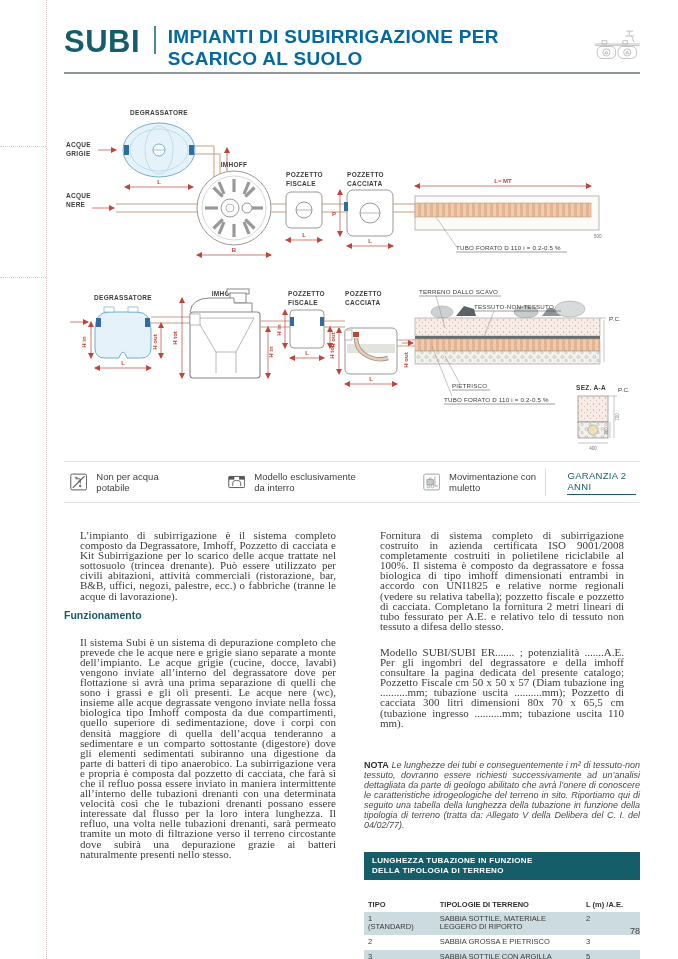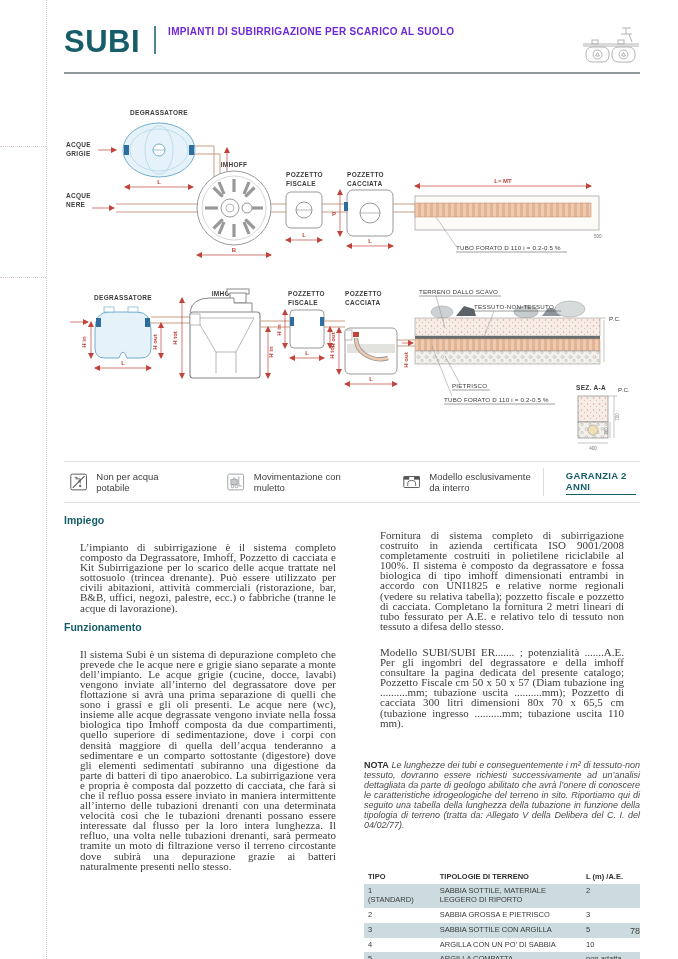--- a/index.html
+++ b/index.html
@@ -7,21 +7,21 @@
     width:678px;height:959px;background:#ffffff;position:relative;overflow:hidden;
     font-family:"Liberation Sans",sans-serif;color:#3d3d3d;
   }
   .fold-line{position:absolute;left:46px;top:0;bottom:0;border-left:1px dotted #e0caca;}
   .crop-mark{position:absolute;left:0;width:46px;border-top:1px dotted #e0caca;}
 
   
   .hdr{position:absolute;left:64px;top:26px;width:576px;height:42px;display:flex;}
   .brand{font-size:31px;font-weight:800;color:#155e69;letter-spacing:.5px;line-height:1;}
   .hdr-sep{width:2px;height:28px;background:#4b8691;margin:0 12px 0 14px;}
-  .hdr-title{font-size:10px;font-weight:700;color:#6d28d9;letter-spacing:.3px;}
+  .hdr-title{font-size:19px;font-weight:700;color:#0369a1;letter-spacing:.3px;}
   .hdr-icon{margin-left:auto;margin-top:-4px;}
   .hdr-rule{position:absolute;left:64px;top:72px;width:576px;border-top:2px solid #8f979a;}
 
   
   .diagram{position:absolute;left:64px;top:90px;width:576px;height:368px;}
   .dlab{font:700 6.5px "Liberation Sans",sans-serif;fill:#3d3d3d;letter-spacing:.3px;}
   .dlab2{font:400 6.2px "Liberation Sans",sans-serif;fill:#3d3d3d;letter-spacing:.2px;}
   .dred{font:700 6px "Liberation Sans",sans-serif;fill:#c0443a;}
   .dsmall{font:400 4.5px "Liberation Sans",sans-serif;fill:#777;}
   .dim{stroke:#c0443a;stroke-width:.7;}
@@ -31,21 +31,21 @@
 
   
   .features{position:absolute;left:64px;top:461px;width:576px;height:40px;
     border-top:1px solid #e3e3e3;border-bottom:1px solid #e3e3e3;
     display:flex;align-items:center;}
   .feature{display:flex;align-items:center;gap:9px;}
   .feature + .feature{margin-left:54px;}
   .feature:first-child{margin-left:6px;}
   .feat-label{font-size:9.5px;color:#3f3f3f;}
   .feat-divider{width:1px;height:28px;background:#dcdcdc;margin-left:auto;margin-right:22px;}
-  .warranty{color:#155e69;font-weight:700;font-size:9.5px;letter-spacing:.3px;
+  .warranty{color:#155e69;font-weight:400;font-size:9.5px;letter-spacing:.3px;
     border-bottom:1.5px solid #155e69;padding-bottom:2px;margin-right:4px;cursor:pointer;}
 
   
   .col-left{position:absolute;left:64px;top:514px;width:288px;}
   .col-right{position:absolute;left:364px;top:514px;width:276px;}
   .sec-h{color:#155e69;font-size:10.5px;font-weight:700;margin:0 0 2px 0;}
   .body{font-size:11px;line-height:10.1px;text-align:justify;color:#3d3d3d;margin:16px;font-family:Liberation Serif, serif;}
   .gap-sm{margin-bottom:8px;}
   .nota{margin-top:32px;font-size:9px;line-height:10.1px;text-align:justify;color:#4a4a4a;}
   .nota b{font-style:normal;color:#2f2f2f;}
@@ -313,58 +313,59 @@
             <path d="M13,10 v3"></path>
             <path d="M9,7 v-2 h-3"></path>
           <circle cx="13" cy="16" r="1" fill="#555"></circle>
         </g>
         <line x1="3.5" y1="18.5" x2="18.5" y2="3.5" stroke="#555" stroke-width="1.4"></line>
       </svg>
       <span class="feat-label">Non per acqua potabile</span>
     </div>
     <div class="feature">
       <svg width="22" height="22" viewBox="0 0 22 22">
+        <rect x="1" y="4" width="20" height="14" rx="1" fill="none" stroke="#555" stroke-width="1.2"></rect>
+        <rect x="1" y="4" width="7" height="4" fill="#555"></rect>
+        <rect x="14" y="4" width="7" height="4" fill="#555"></rect>
+        <path d="M6,16 v-4 q0,-3 5,-3 q5,0 5,3 v4" fill="none" stroke="#555" stroke-width="1.1"></path>
+      </svg>
+      <span class="feat-label">Modello esclusivamente da interro</span>
+    </div>
+    <div class="feature">
+      <svg width="22" height="22" viewBox="0 0 22 22">
         <rect x="1" y="1" width="20" height="20" rx="2" fill="none" stroke="#9aa0a4" stroke-width="1.2"></rect>
         <g stroke="#9aa0a4" stroke-width="1.1" fill="none">
           <line x1="15" y1="4" x2="15" y2="16"></line>
             <line x1="15" y1="16" x2="19" y2="16"></line>
           <rect x="5" y="8" width="8" height="6" fill="#c6cbce"></rect>
           <circle cx="7" cy="16.5" r="1.8"></circle>
             <circle cx="12" cy="16.5" r="1.8"></circle>
           <path d="M8,8 v-2 h3"></path>
         </g>
       </svg>
       <span class="feat-label">Movimentazione con muletto</span>
     </div>
-    <div class="feature">
-      <svg width="22" height="22" viewBox="0 0 22 22">
-        <rect x="1" y="4" width="20" height="14" rx="1" fill="none" stroke="#555" stroke-width="1.2"></rect>
-        <rect x="1" y="4" width="7" height="4" fill="#555"></rect>
-        <rect x="14" y="4" width="7" height="4" fill="#555"></rect>
-        <path d="M6,16 v-4 q0,-3 5,-3 q5,0 5,3 v4" fill="none" stroke="#555" stroke-width="1.1"></path>
-      </svg>
-      <span class="feat-label">Modello esclusivamente da interro</span>
-    </div>
     <div class="feat-divider"></div>
     <span class="warranty">GARANZIA 2 ANNI</span>
   </div>
 
   <div class="col-left">
-    <h3 class="sec-h">Impiego</h3>
     <p class="body gap-sm">L’impianto di subirrigazione è il sistema completo composto da Degrassatore, Imhoff, Pozzetto di cacciata e Kit Subirrigazione per lo scarico delle acque trattate nel sottosuolo (trincea drenante). Può essere utilizzato per civili abitazioni, attività commerciali (ristorazione, bar, B&amp;B, uffici, negozi, palestre, ecc.) o fabbriche (tranne le acque di lavorazione).</p>
     <h3 class="sec-h">Funzionamento</h3>
     <p class="body">Il sistema Subi è un sistema di depurazione completo che prevede che le acque nere e grigie siano separate a monte dell’impianto. Le acque grigie (cucine, docce, lavabi) vengono inviate all’interno del degrassatore dove per flottazione si avrà una prima separazione di quelli che sono i grassi e gli oli presenti. Le acque nere (wc), insieme alle acque degrassate vengono inviate nella fossa biologica tipo Imhoff composta da due compartimenti, quello superiore di sedimentazione, dove i corpi con densità maggiore di quella dell’acqua tenderanno a sedimentare e un comparto sottostante (digestore) dove gli elementi sedimentati subiranno una digestione da parte di batteri di tipo anaerobico. La subirrigazione vera e propria è composta dal pozzetto di cacciata, che farà sì che il refluo possa essere inviato in maniera intermittente all’interno delle tubazioni drenanti con una determinata velocità così che le tubazioni drenanti possano essere interessate dal flusso per la loro intera lunghezza. Il refluo, una volta nelle tubazioni drenanti, sarà permeato tramite un moto di filtrazione verso il terreno circostante dove subirà una depurazione grazie ai batteri naturalmente presenti nello stesso.</p>
   </div>
 
   <div class="col-right">
     <p class="body">Fornitura di sistema completo di subirrigazione costruito in azienda certificata ISO 9001/2008 completamente costruiti in polietilene riciclabile al 100%. Il sistema è composto da degrassatore e fossa biologica di tipo imhoff dimensionati entrambi in accordo con UNI1825 e relative norme regionali (vedere su relativa tabella); pozzetto fiscale e pozzetto di cacciata. Completano la fornitura 2 metri lineari di tubo fessurato per A.E. e relativo telo di tessuto non tessuto a difesa dello stesso.</p>
     <p class="body">Modello SUBI/SUBI ER....... ; potenzialità .......A.E. Per gli ingombri del degrassatore e della imhoff consultare la pagina dedicata del presente catalogo; Pozzetto Fiscale cm 50 x 50 x 57 (Diam tubazione ing ..........mm; tubazione uscita ..........mm); Pozzetto di cacciata 300 litri dimensioni 80x 70 x 65,5 cm (tubazione ingresso ..........mm; tubazione uscita 110 mm).</p>
     <p class="nota"><b>NOTA</b>&nbsp;<i>Le lunghezze dei tubi e conseguentemente i m² di tessuto-non tessuto, dovranno essere richiesti successivamente ad un’analisi dettagliata da parte di geologo abilitato che avrà l’onere di conoscere le caratteristiche idrogeologiche del terreno in sito. Riportiamo qui di seguito una tabella della lunghezza della tubazione in funzione della tipologia di terreno (tratta da: Allegato V della Delibera del C. I. del 04/02/77).</i></p>
 
     <div class="tbl-wrap">
+      <div class="tbl-title">LUNGHEZZA TUBAZIONE IN FUNZIONE
+DELLA TIPOLOGIA DI TERRENO</div>
       <table>
         <colgroup>
             <col class="c1">
             <col class="c2">
             <col class="c3">
           </colgroup>
         <thead>
           <tr>
             <th>TIPO</th>
             <th>TIPOLOGIE DI TERRENO</th>

